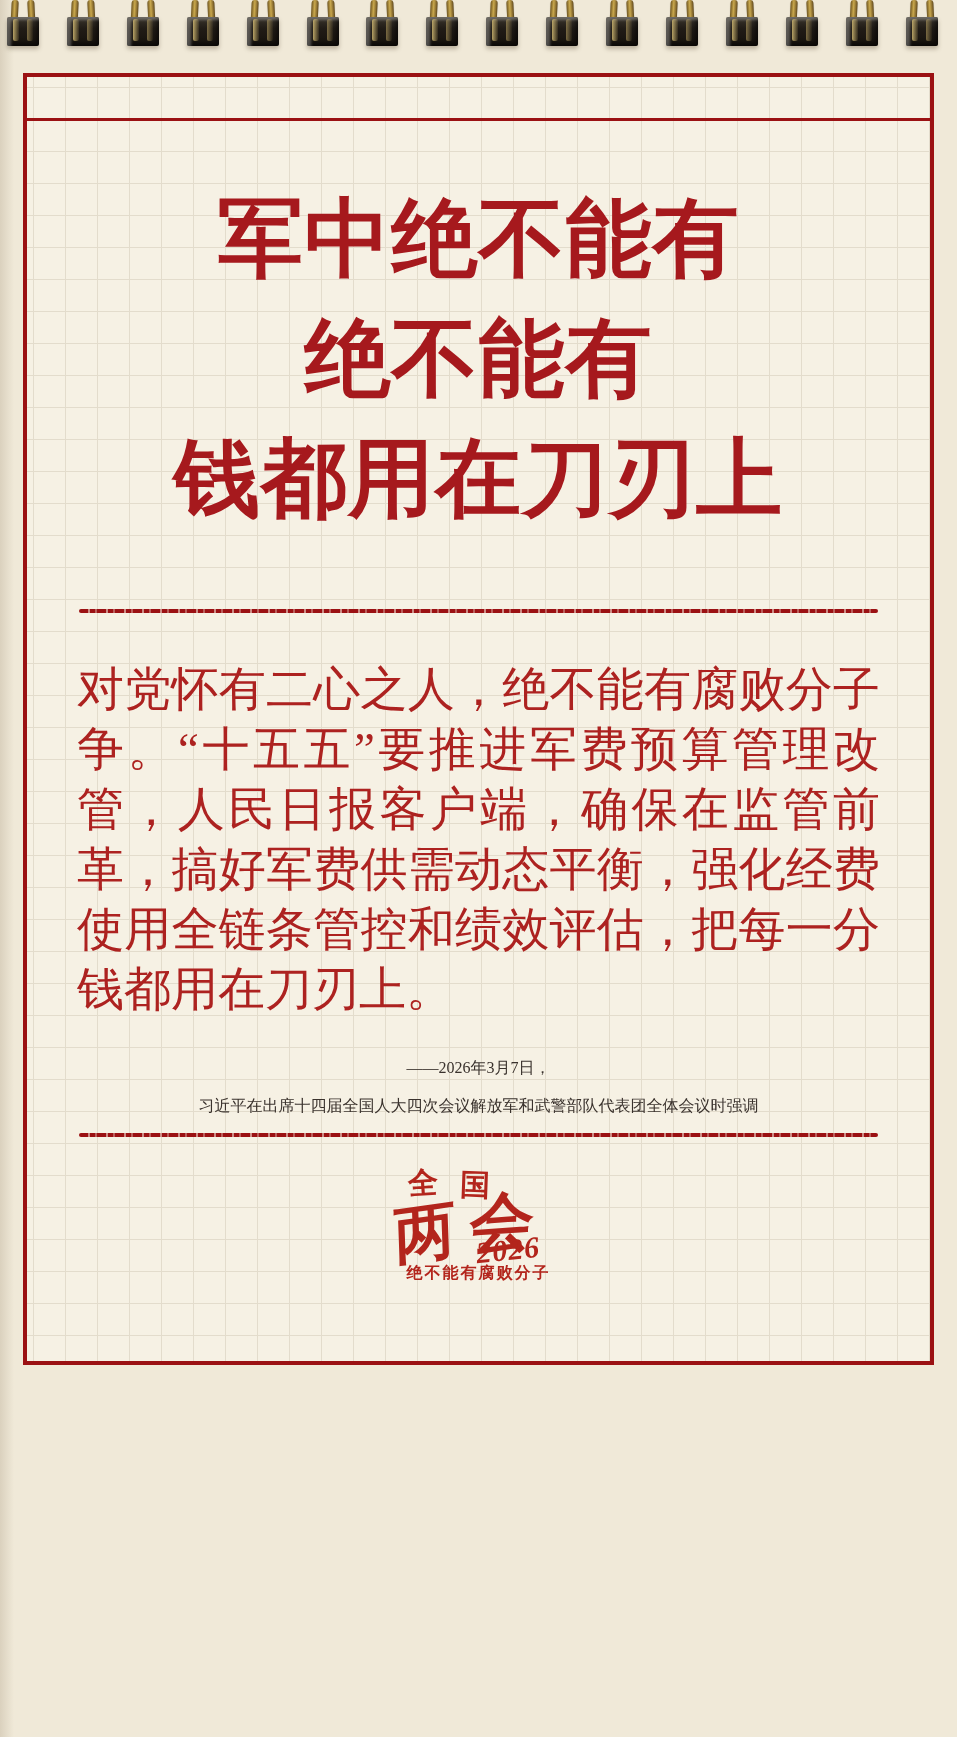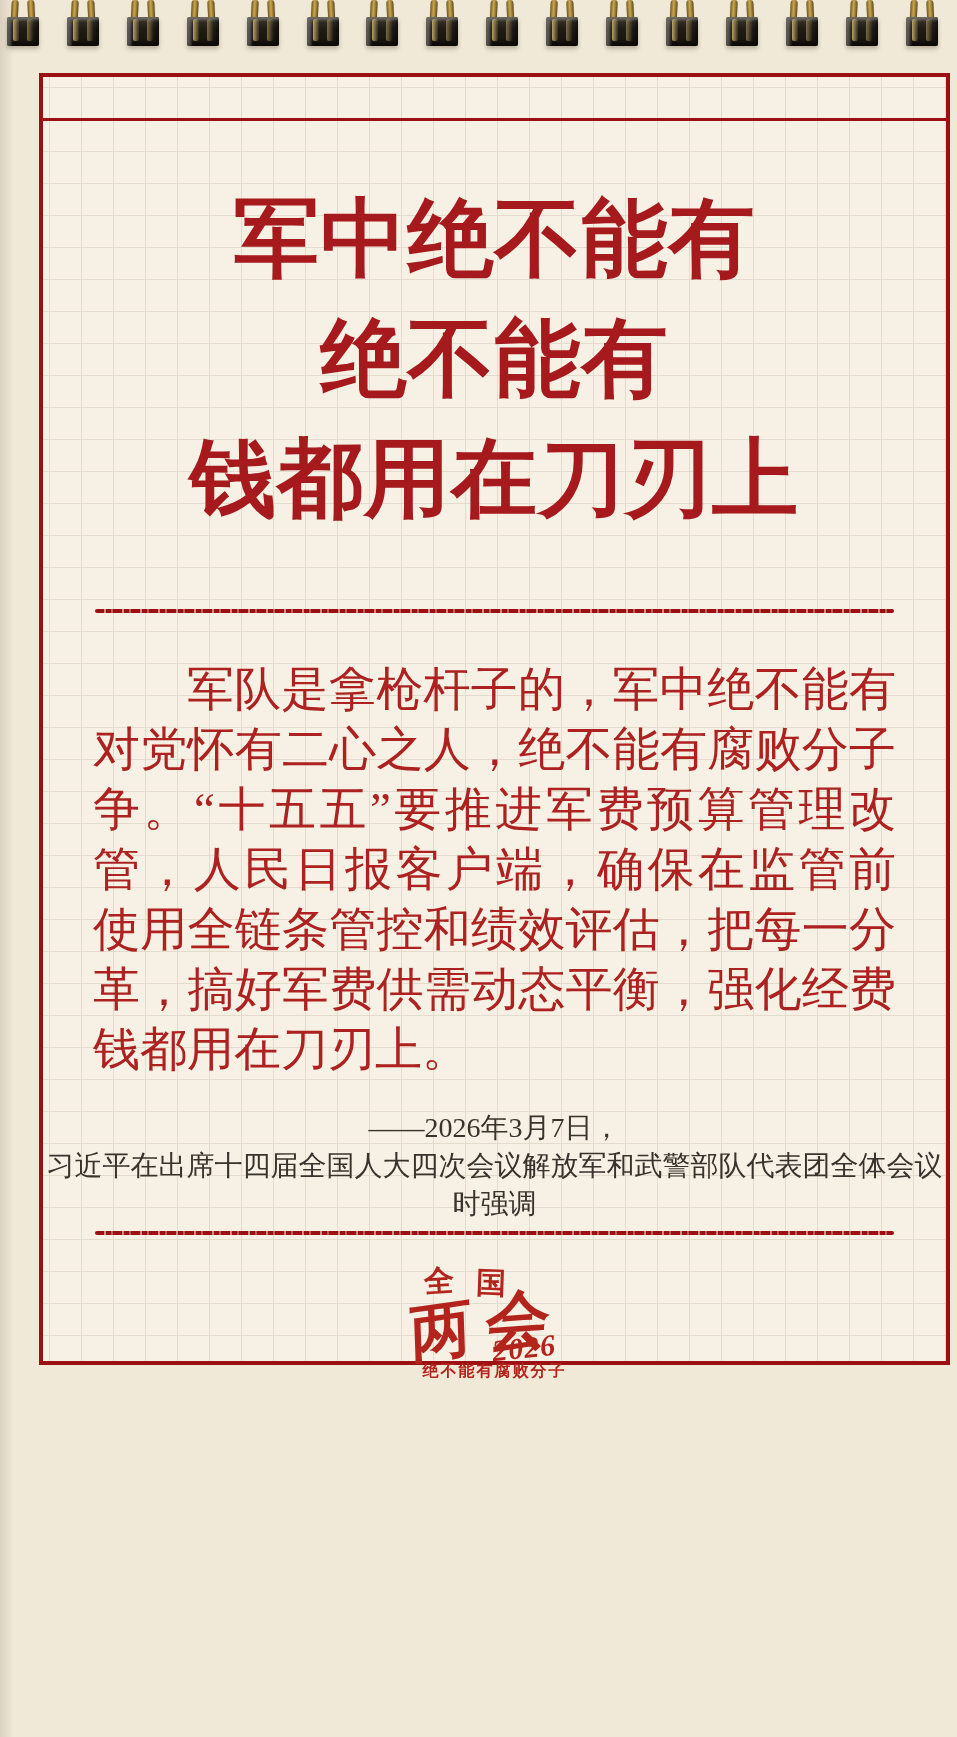--- a/index.html
+++ b/index.html
@@ -56,21 +56,20 @@
   
   .frame{
     position:absolute;left:23px;top:73px;width:911px;height:1292px;
     border:4px solid var(--c-frame);
     background-color:var(--c-paper);
     background-image:
       linear-gradient(var(--c-grid) 1px, transparent 1px),
       linear-gradient(90deg, var(--c-grid) 1px, transparent 1px);
     background-size:32px 32px;
     background-position:6px 10px;
-    margin-left:16px;
   }
   .band{height:44px;border-bottom:3px solid var(--c-frame);}
   
   .headline{
     margin-top:58px;text-align:center;color:var(--c-title);
     font-weight:900;
   }
   .tline{font-size:86px;line-height:120px;letter-spacing:1px;}
   
   .rough{
@@ -89,21 +88,21 @@
   .quote{margin:46px 50px 0 50px;color:var(--c-body);}
   .qline{
     font-size:47px;line-height:60px;
     text-align:justify;text-align-last:justify;
     font-weight:500;
   }
   .qline.first{text-indent:2em;}
   .qline.last{text-align-last:left;}
   
   .attr{margin-top:30px;text-align:center;color:var(--c-attr);}
-  .attr div{font-size:28px;line-height:38px;}
+  .attr div{font-size:16px;line-height:38px;}
   
   .logo{
     position:relative;margin:26px auto 0 auto;width:190px;height:118px;
     color:var(--c-logo);font-weight:900;
   }
   .logo span{position:absolute;display:block;}
   .lg-quan{left:24px;top:0;font-size:30px;transform:rotate(-4deg);}
   .lg-guo {left:76px;top:2px;font-size:30px;transform:rotate(2deg);}
   .lg-liang{left:10px;top:28px;font-size:62px;transform:rotate(-8deg) skewX(-6deg);}
   .lg-hui {left:86px;top:16px;font-size:64px;transform:rotate(-4deg) skewX(-8deg);}
@@ -203,26 +202,25 @@
 
   <div class="headline">
       <div class="tline">军中绝不能有</div>
       <div class="tline">绝不能有</div>
       <div class="tline">钱都用在刀刃上</div>
     </div>
 
   <div class="rough div1"></div>
 
   <div class="quote">
-      <div class="qline first">军队是拿枪杆子的，军中绝不能有</div>
       <div class="qline">对党怀有二心之人，绝不能有腐败分子</div>
       <div class="qline">争。“十五五”要推进军费预算管理改</div>
       <div class="qline">管，人民日报客户端，确保在监管前</div>
+      <div class="qline">革，搞好军费供需动态平衡，强化经费</div>
       <div class="qline">使用全链条管控和绩效评估，把每一分</div>
-      <div class="qline">革，搞好军费供需动态平衡，强化经费</div>
       <div class="qline last">钱都用在刀刃上。</div>
     </div>
 
   <div class="attr">
     <div>——2026年3月7日，</div>
     <div>习近平在出席十四届全国人大四次会议解放军和武警部队代表团全体会议时强调</div>
   </div>
 
   <div class="rough div2"></div>
 

